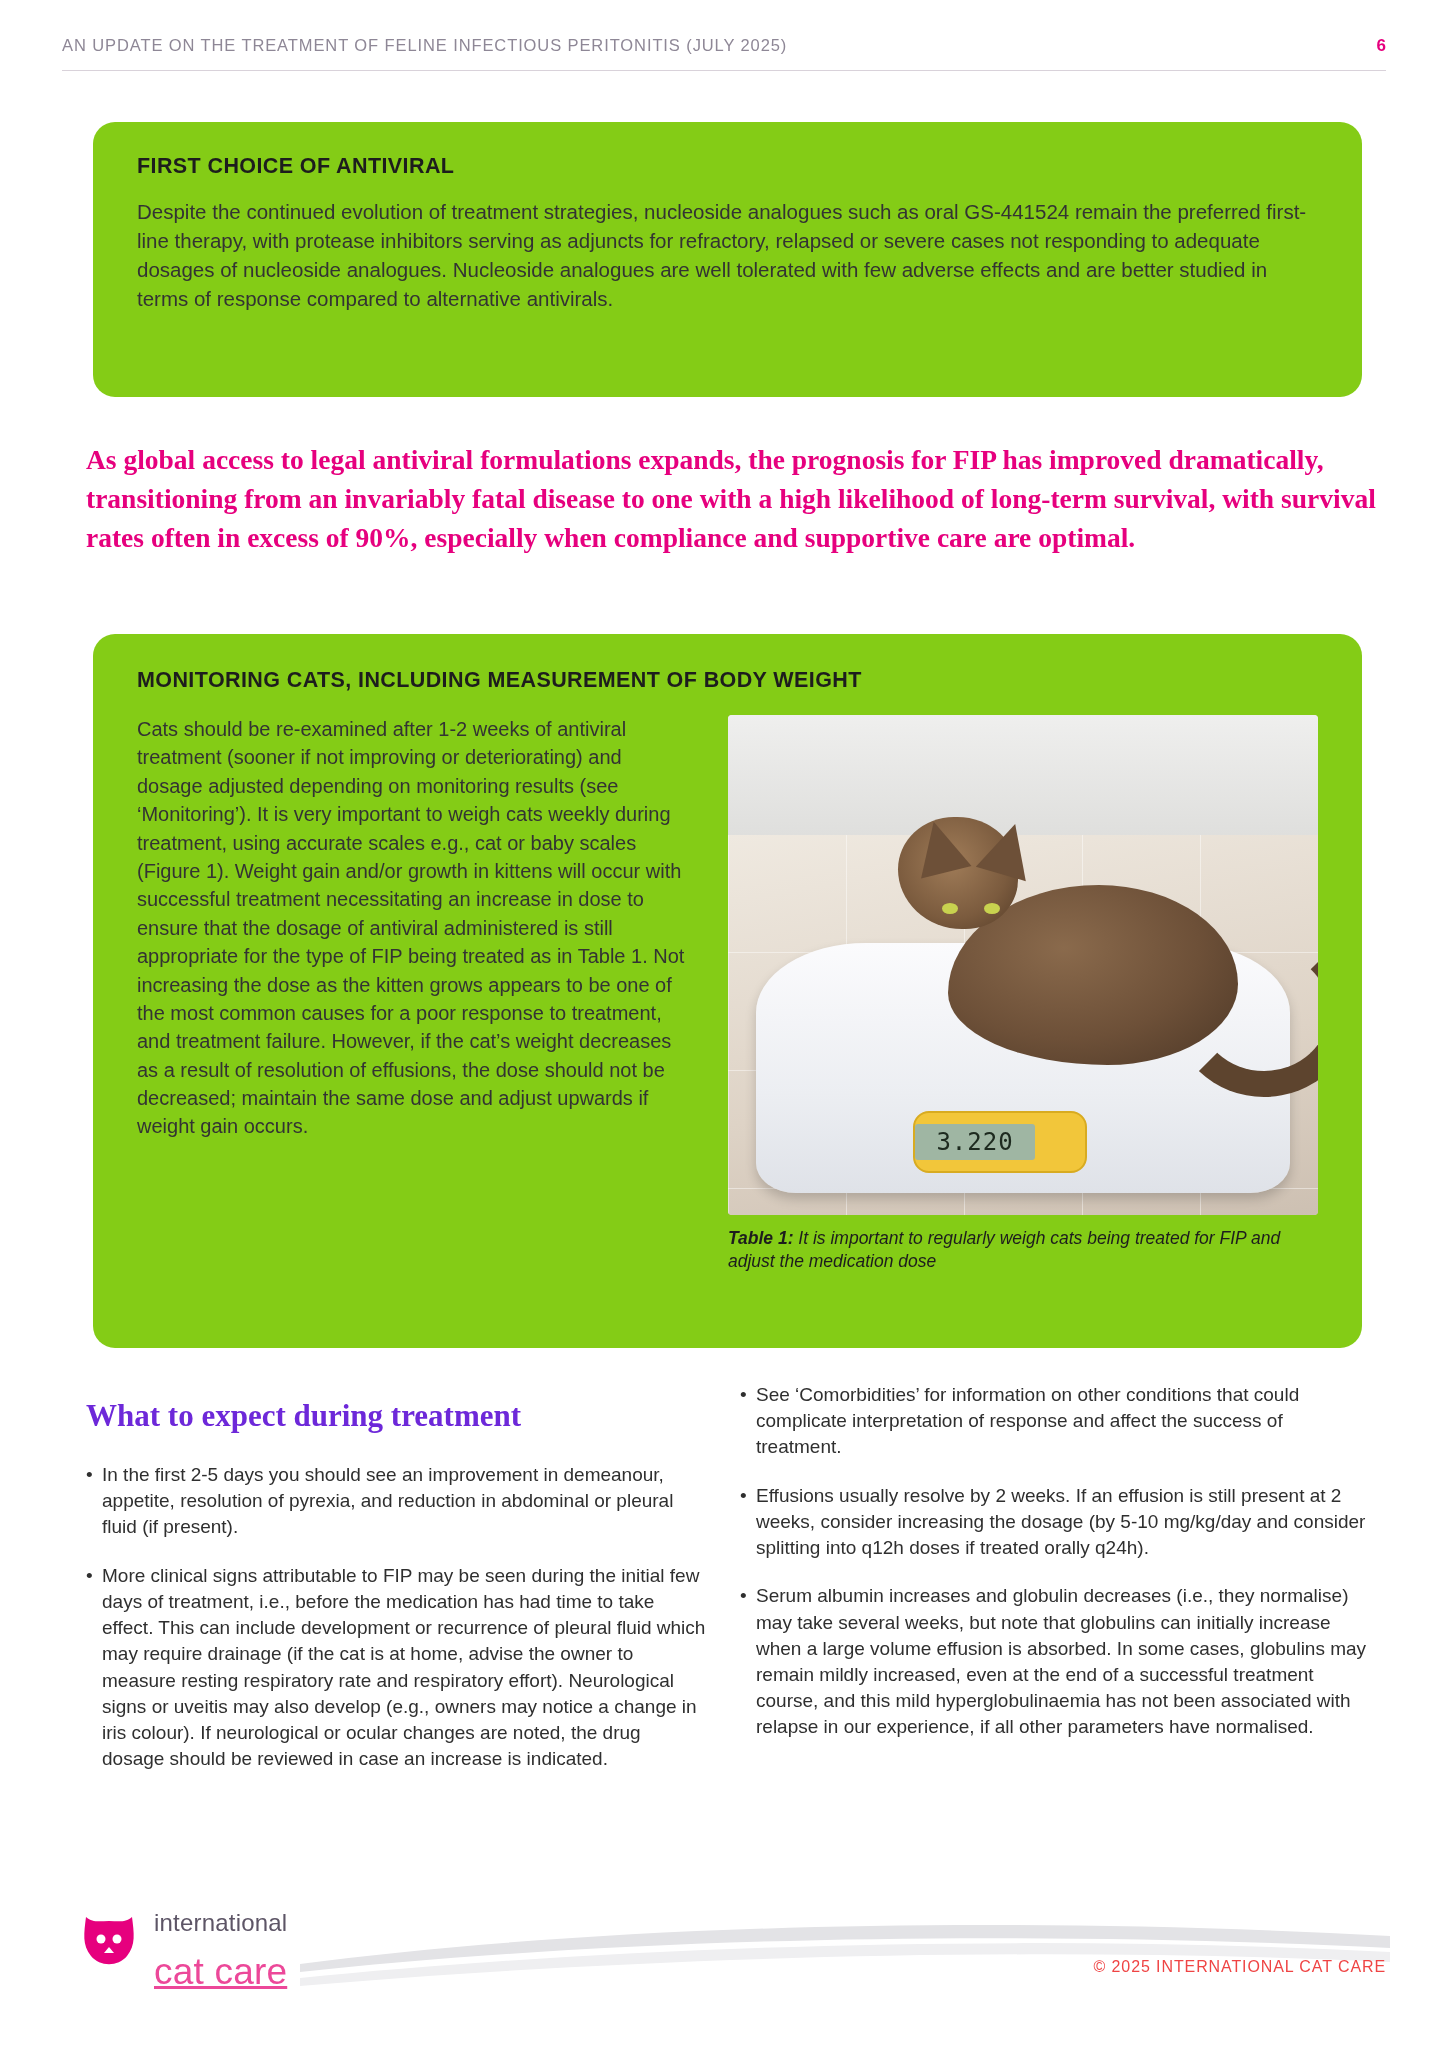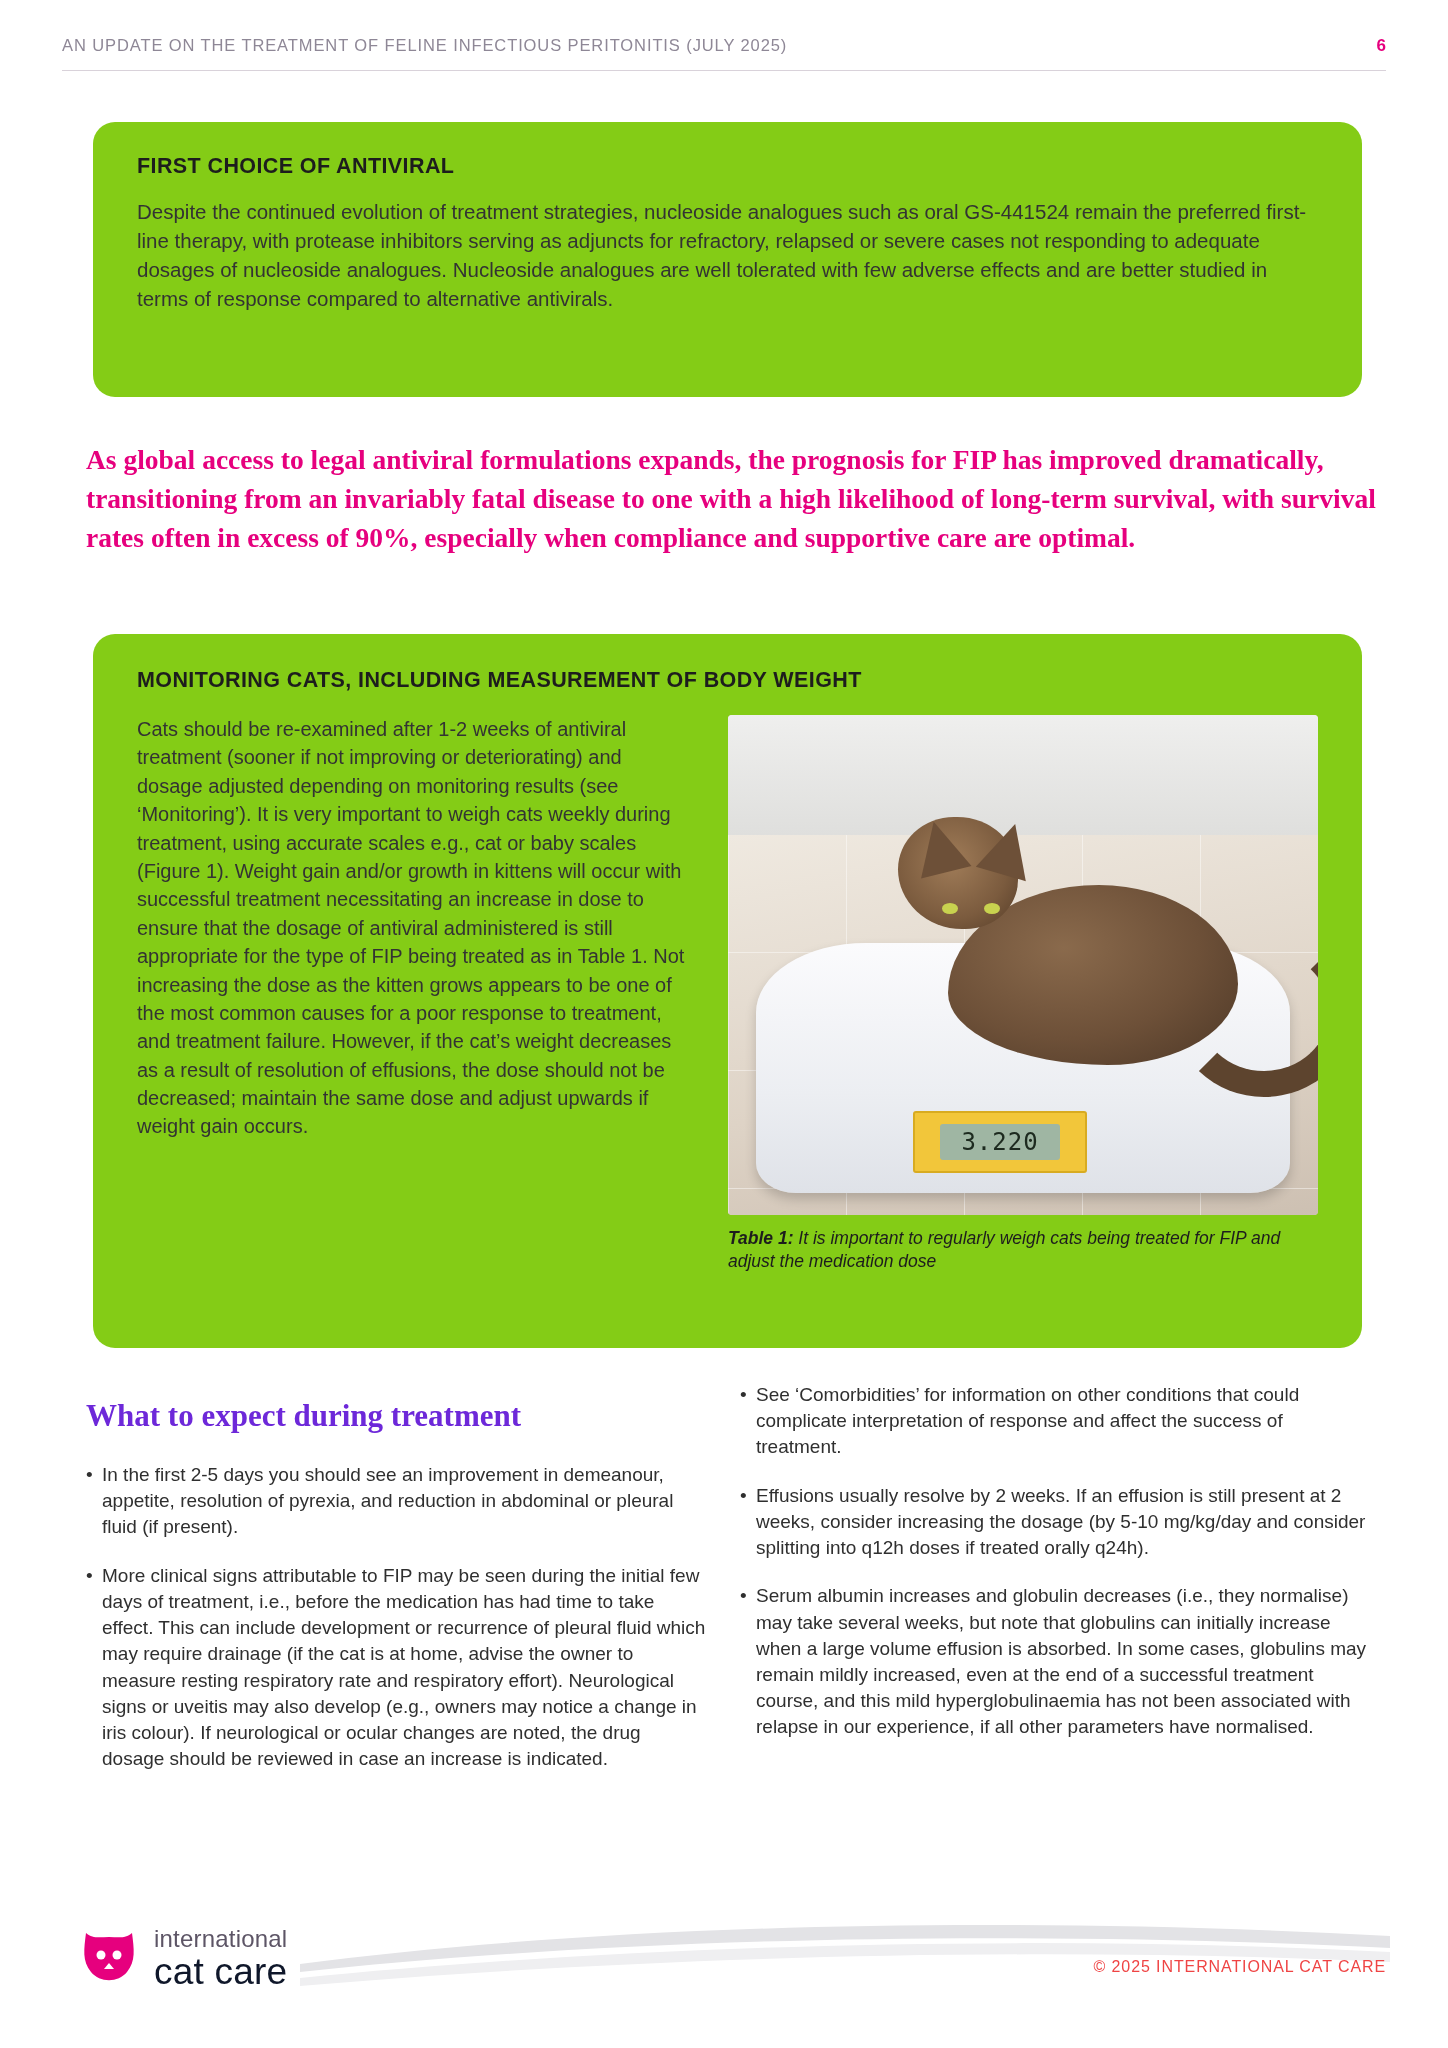--- a/index.html
+++ b/index.html
@@ -142,25 +142,24 @@
     border-radius: 110px 110px 40px 40px / 70px 70px 30px 30px;
     box-shadow: 0 6px 12px rgba(0,0,0,0.18);
   }
   .figure-img .display {
     position: absolute;
     left: 185px;
     bottom: 42px;
     width: 170px;
     height: 58px;
     background: #f2c63a;
-    border-radius: 3px;
+    border-radius: 16px;
     border: 2px solid #d8ab21;
     display: flex;
     align-items: center;
-    justify-content: center;
     margin-top: 25px;
   }
   .figure-img .display .lcd {
     width: 120px;
     height: 36px;
     background: #9fb6a3;
     border-radius: 3px;
     font-family: "DejaVu Sans Mono", monospace;
     font-size: 24px;
     color: #1d2a1f;
@@ -297,23 +296,24 @@
   .logo-text {
     line-height: 1;
   }
   .logo-text .l1 {
     font-size: 24px;
     color: #5d5566;
     letter-spacing: 0.2px;
   }
   .logo-text .l2 {
     font-size: 37px;
-    color: #0f172a;
+    color: #ec4899;
     letter-spacing: 0.2px;
-    margin-top: 2px;
+    margin-top: 18px;
+    text-decoration: underline;
   }
   .copyright {
     position: absolute;
     right: 62px;
     bottom: 72px;
     font-size: 16px;
     letter-spacing: 0.9px;
     color: #ef4444;
     text-transform: uppercase;
   }

